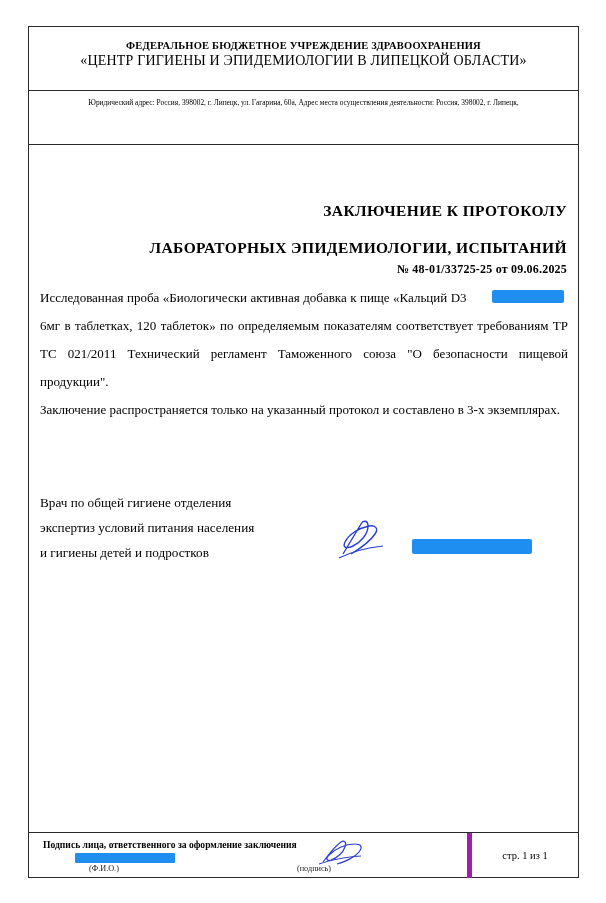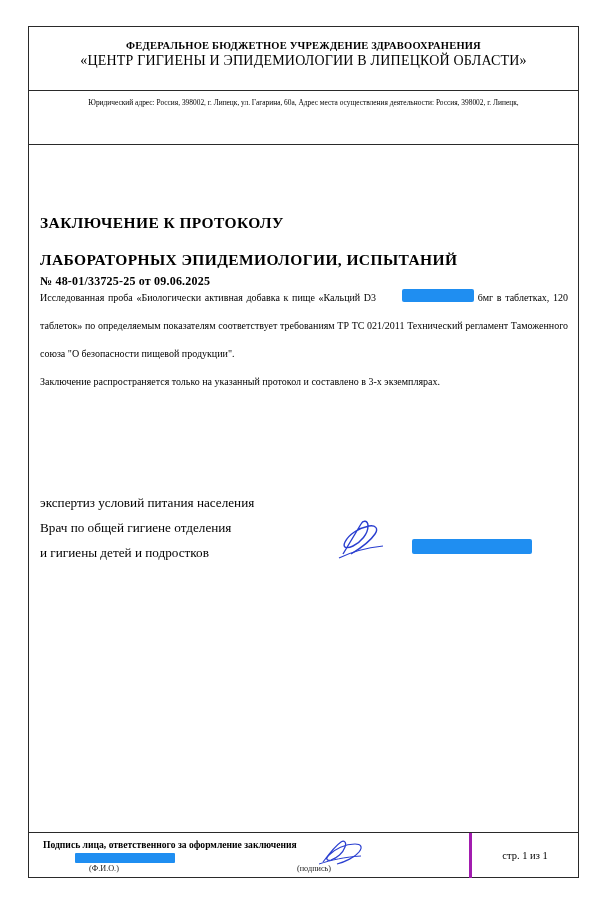--- a/index.html
+++ b/index.html
@@ -70,23 +70,23 @@
     left: 36px;
     top: 98px;
     width: 535px;
     text-align: center;
     font-size: 7.4px;
     line-height: 10.8px;
   }
   .title-block {
     position: absolute;
     left: 40px;
-    top: 212px;
+    top: 200px;
     width: 527px;
-    text-align: left;
+    text-align: right;
   }
   .title-l1 {
     font-size: 15.5px;
     font-weight: bold;
     letter-spacing: 0.4px;
     line-height: 22px;
   }
   .title-l2 {
     font-size: 15.5px;
     font-weight: bold;
@@ -99,21 +99,21 @@
     font-weight: bold;
     letter-spacing: 0.2px;
     line-height: 20px;
     margin-top: 0;
   }
   .body-block {
     position: absolute;
     left: 40px;
     top: 284px;
     width: 528px;
-    font-size: 10px;
+    font-size: 13px;
     line-height: 28px;
     text-align: justify;
   }
   .p1 { text-indent: 0; }
   .redact {
     display: inline-block;
     background: #1f8ef1;
     border-radius: 2px;
     height: 13px;
     vertical-align: -1px;
@@ -163,21 +163,21 @@
     border-top: 1px solid #2a2a2a;
     box-sizing: border-box;
   }
   .footer-left {
     position: absolute;
     left: 0;
     top: 0;
     width: 443px;
     height: 45px;
     box-sizing: border-box;
-    border-right: 3px solid #a21caf;
+    border-right: 5px solid #a21caf;
   }
   .footer-caption {
     position: absolute;
     left: 14px;
     top: 6px;
     font-size: 9.6px;
     font-weight: bold;
   }
   .footer-sub {
     position: absolute;
@@ -244,24 +244,24 @@
   <div class="body-block">
     <div class="p1">
       <span>Исследованная проба «Биологически активная добавка к пище «Кальций D3</span>
       <span class="redact redact-inline"></span><span>6мг в таблетках, 120 таблеток» по определяемым показателям соответствует требованиям ТР ТС 021/2011 Технический регламент Таможенного союза "О безопасности пищевой продукции".</span>
     </div>
     <div class="p2">Заключение распространяется только на указанный протокол и составлено в 3-х экземплярах.</div>
   </div>
 
   <div class="sign-block">
     <div class="sign-row">
+      <span>Врач по общей гигиене отделения</span>
+    </div>
+    <div class="sign-row">
       <span>экспертиз условий питания населения</span>
-    </div>
-    <div class="sign-row">
-      <span>Врач по общей гигиене отделения</span>
     </div>
     <div class="sign-row">
       <span>и гигиены детей и подростков</span>
     </div>
   </div>
 
   <svg class="signature-mark" viewBox="0 0 60 42">
     <path d="M8 36 C 14 26, 20 16, 26 6 C 28 2, 33 2, 33 8 C 33 16, 26 24, 18 28 C 12 31, 7 30, 10 24 C 14 16, 24 10, 34 8 C 40 7, 44 10, 40 16 C 36 22, 26 30, 16 36" fill="none" stroke="#2a3fd0" stroke-width="1.4"></path>
     <path d="M4 40 C 16 34, 30 30, 48 28" fill="none" stroke="#2a3fd0" stroke-width="1.2"></path>
   </svg>

